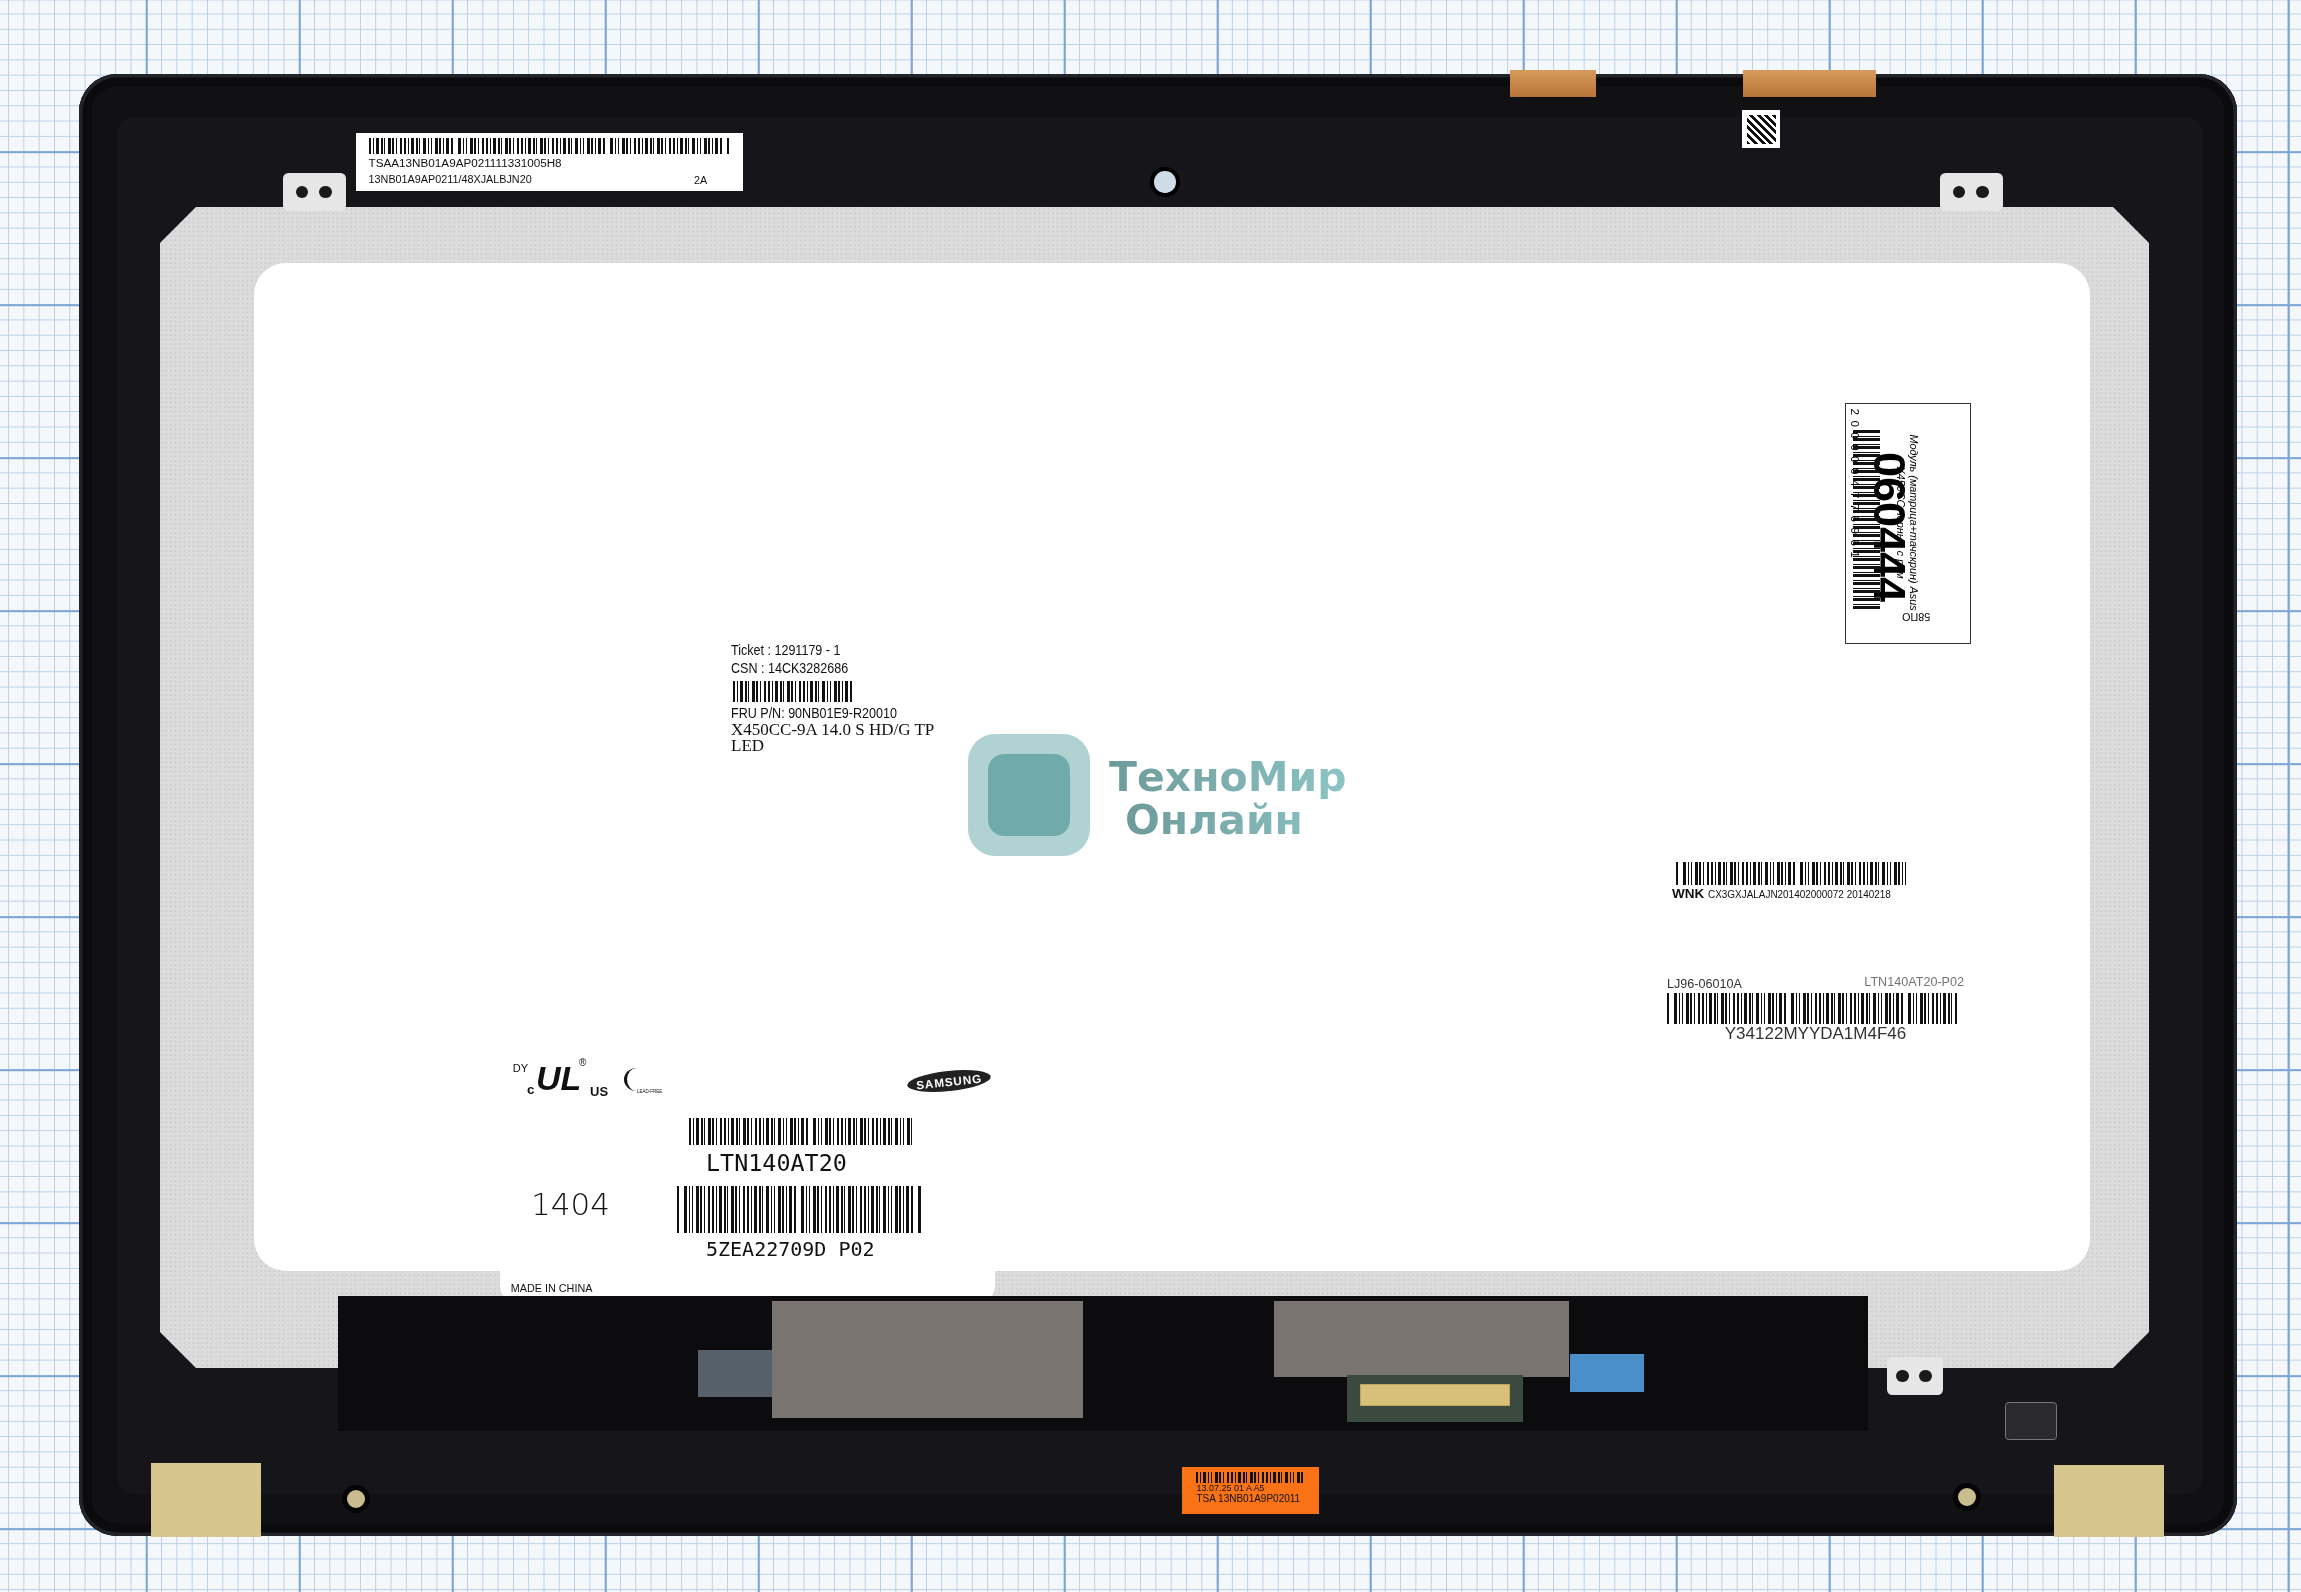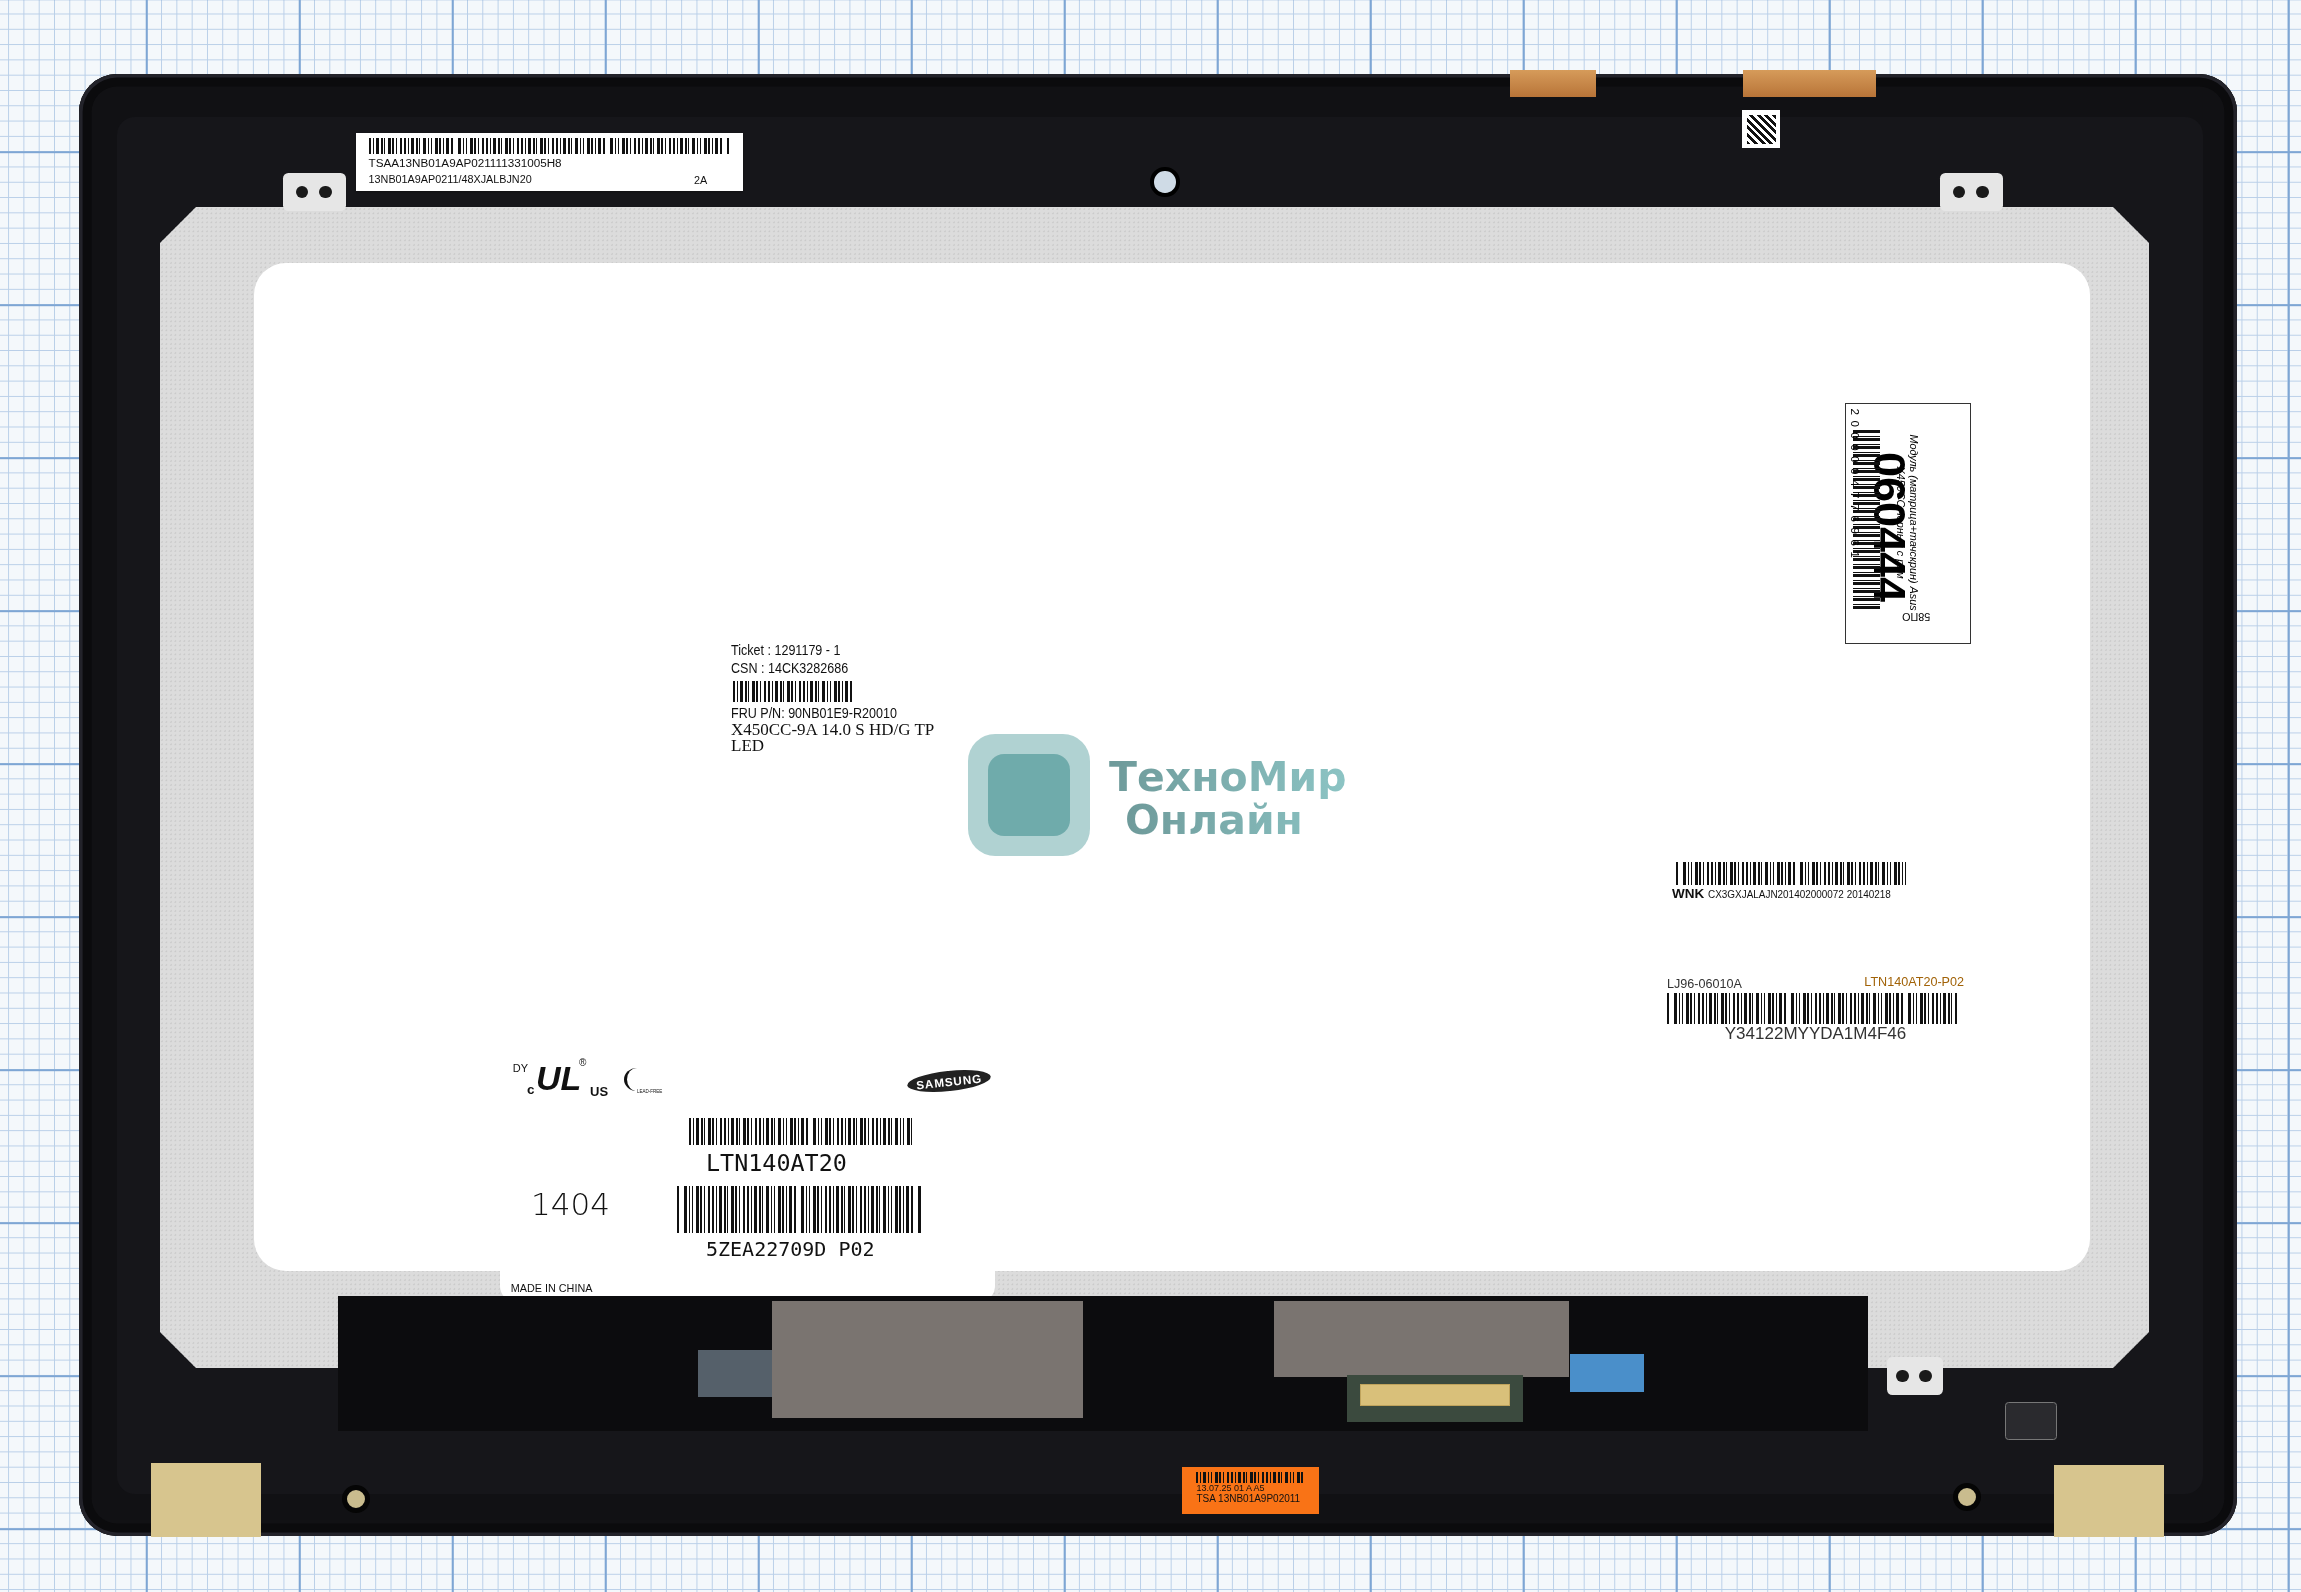--- a/index.html
+++ b/index.html
@@ -109,21 +109,21 @@
 </div>
 
 <div class="abs" style="left:1672px;top:862px;">
   <div class="barcode" style="width:230px;height:23.4px;margin-left:3.6px;"></div>
   <span class="txt" style="font-weight:bold;font-size:13.5px;">WNK</span>
   <span class="txt" style="font-size:11.7px;display:inline-block;transform:scaleX(.85);transform-origin:left;">CX3GXJALAJN201402000072 20140218</span>
 </div>
 
 <div class="abs" style="left:1631px;top:975px;width:297px;margin-left:36px;">
   <span class="txt" style="font-size:12.6px;color:#333;">LJ96-06010A</span>
-  <span class="txt" style="font-size:12.6px;color:#a16207;float:right;">LTN140AT20-P02</span>
+  <span class="txt" style="font-size:12.6px;color:#737373;float:right;">LTN140AT20-P02</span>
   <div class="barcode" style="width:290px;height:31px;margin-top:1.8px;"></div>
   <div class="txt" style="font-size:17px;color:#333;text-align:center;">Y34122MYYDA1M4F46</div>
 </div>
 
 <div class="abs" style="left:511px;top:1055px;">
   <span class="txt abs" style="left:1.8px;top:7.2px;font-size:11px;">DY</span>
   <span class="txt abs" style="left:16px;top:27px;font-size:13.5px;font-weight:bold;">c</span>
   <span class="txt abs ul-mark" style="left:25px;top:3.6px;font-style:italic;">UL</span>
   <span class="txt abs" style="left:68px;top:1.8px;font-size:10px;">®</span>
   <span class="txt abs" style="left:79px;top:29px;font-size:13px;font-weight:bold;">US</span>

